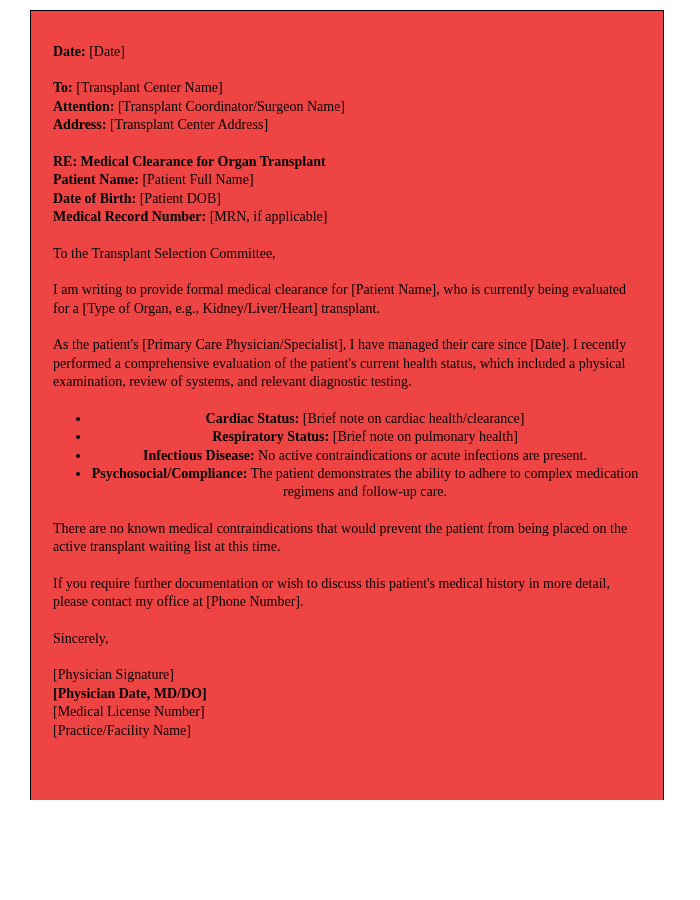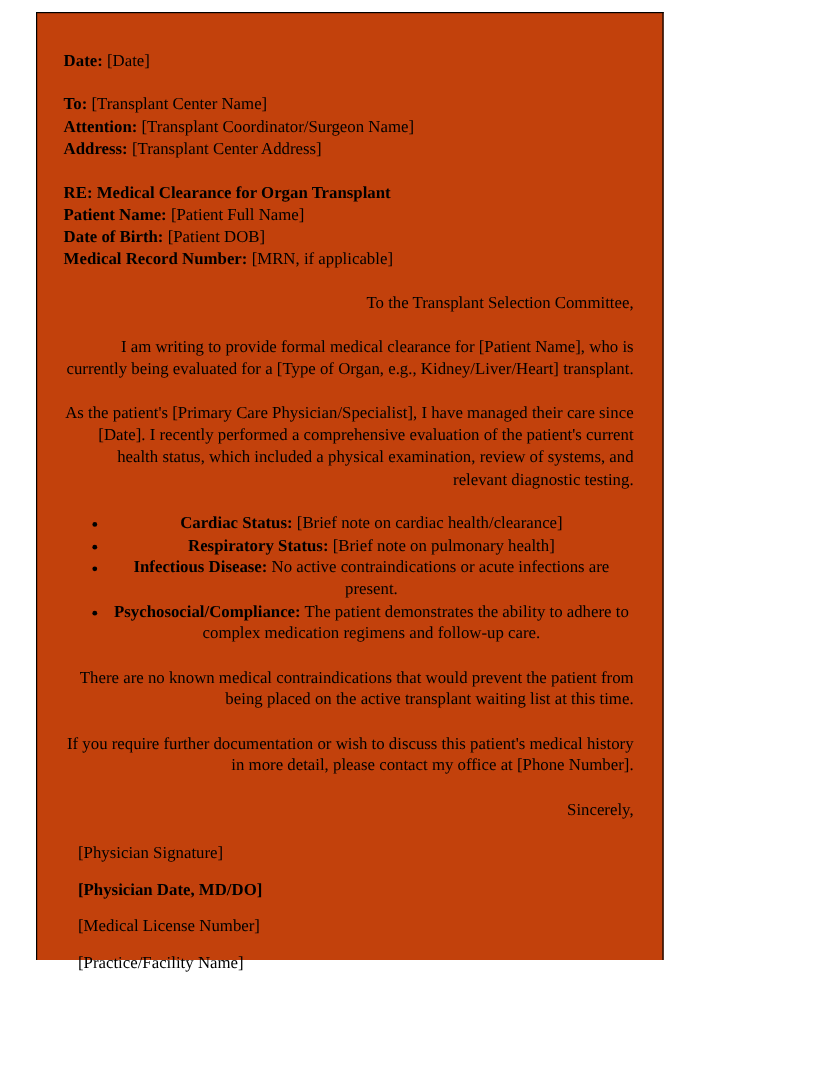--- a/index.html
+++ b/index.html
@@ -11,45 +11,45 @@
     width: 700px;
     height: 900px;
     position: relative;
     font-family: "Liberation Serif", "DejaVu Serif", serif;
     color: #000000;
   }
   .page-frame {
     position: absolute;
     left: 30px;
     top: 10px;
-    width: 523px;
+    width: 634px;
     height: 790px;
     border-top: 1px solid #000000;
     border-left: 1px solid #000000;
     border-right: 1px solid #000000;
     box-sizing: border-box;
-    background: #c2410c;
+    background: #ef4444;
   }
   .letter-content {
     padding: 32px 24px 0 22px;
     font-size: 14px;
     line-height: 1.32;
   }
   .line-group { margin: 0 0 18px 0; }
   .line { margin: 0; }
-  p.para { margin: 0 0 18px 0; text-align: right; }
+  p.para { margin: 0 0 18px 0; }
   strong { font-weight: bold; }
   ul.clearance-list {
     margin: 0 0 18px 0;
     padding: 0 0 0 38px;
     list-style-type: disc;
     text-align: center;
   }
   ul.clearance-list li { margin: 0; }
-  .sig-block p { margin: 12px; }
+  .sig-block p { margin: 0; }
   .sig-bold { font-weight: bold; }
 </style>
 </head>
 <body>
 
 <div class="page-frame">
   <div class="letter-content">
 
     <div class="line-group">
       <p class="line"><strong>Date:</strong><span> [Date]</span></p>

